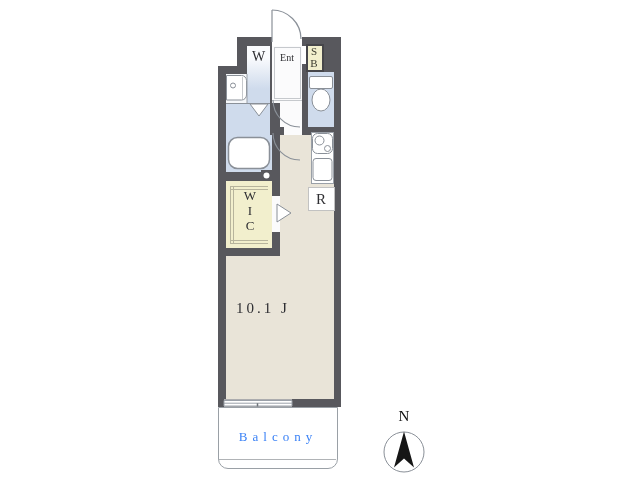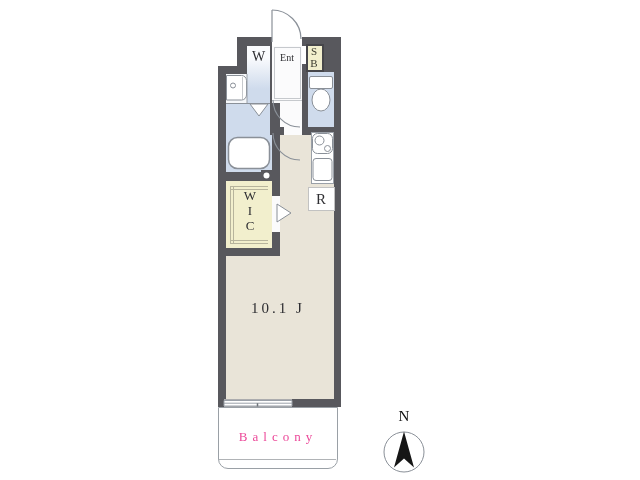--- a/index.html
+++ b/index.html
@@ -7,22 +7,22 @@
           font-family:"Liberation Serif","DejaVu Serif",serif;}
   .room,.wall,.box{position:absolute;}
   .wall{background:#58585d;}
   .lbl{position:absolute;color:#2e2e32;text-align:center;line-height:1;}
   .lbl-w{left:247px;top:50px;width:23px;font-size:14px;}
   .lbl-ent{left:269px;top:53px;width:36px;font-size:10px;}
   .lbl-s{left:306px;top:46px;width:16px;font-size:11px;color:#3a3a2e;}
   .lbl-b{left:306px;top:58px;width:16px;font-size:11px;color:#3a3a2e;}
   .lbl-wic{left:238px;top:188px;width:24px;font-size:13px;line-height:15px;}
   .lbl-r{left:308px;top:192px;width:26px;font-size:15px;}
-  .lbl-main{left:228px;top:301px;width:100px;font-size:15px;letter-spacing:3px;}
-  .lbl-balcony{left:219px;top:430px;width:118px;font-size:13px;letter-spacing:5px;color:#ec4899;}
+  .lbl-main{left:213px;top:301px;width:100px;font-size:15px;letter-spacing:3px;}
+  .lbl-balcony{left:219px;top:430px;width:118px;font-size:13px;letter-spacing:5px;color:#3b82f6;}
   .lbl-n{left:384px;top:409px;width:40px;font-size:15px;color:#111;}
   svg{position:absolute;left:0;top:0;pointer-events:none;}
   .balcony{left:218px;top:407px;width:118px;height:60px;background:#ffffff;
            border:1px solid #9aa0a6;border-radius:0 0 10px 10px;}
   .sb{left:306px;top:44px;width:14px;height:24px;background:#f2efcd;border:2px solid #46464a;}
 </style>
 </head>
 <body>
 
 <div class="canvas">

